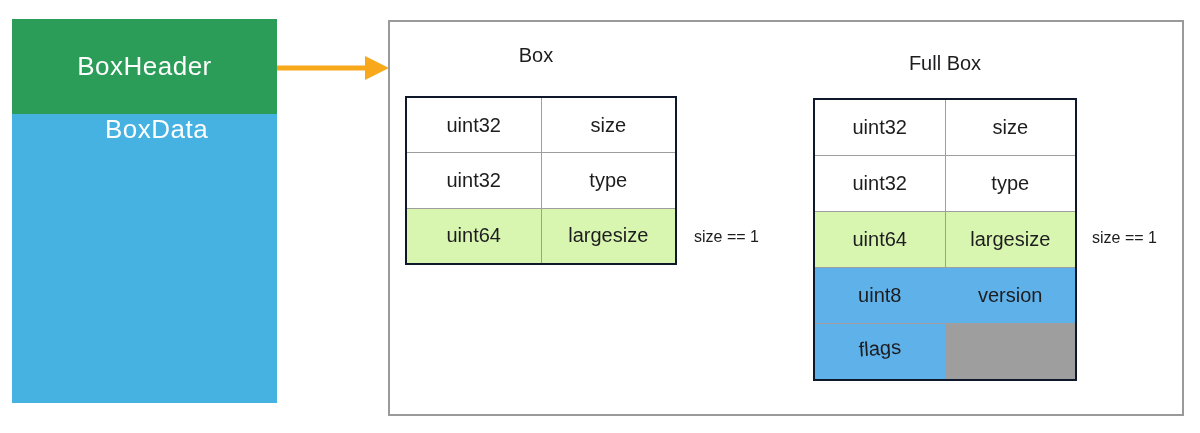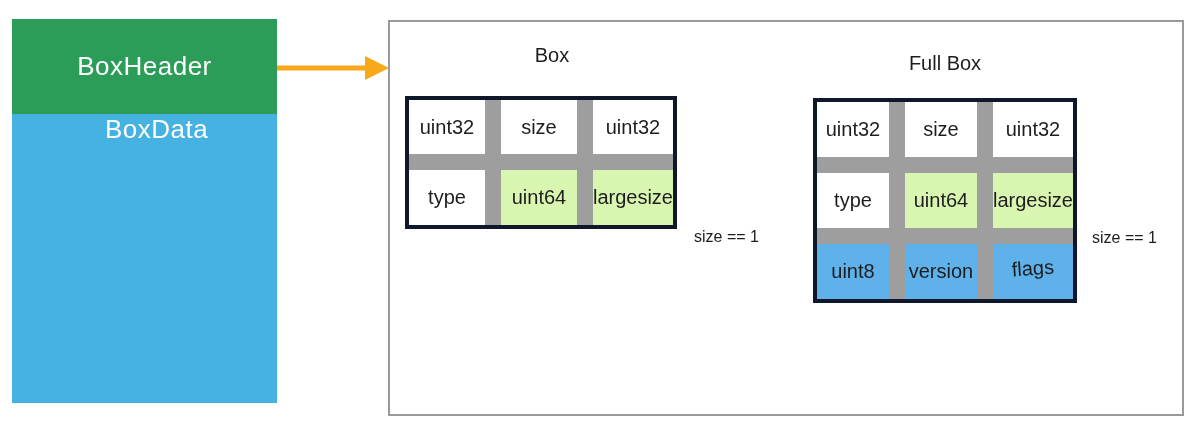--- a/index.html
+++ b/index.html
@@ -62,31 +62,31 @@
     border: 2px solid #9a9a9a;
   }
 
   
   .table-title {
     position: absolute;
     text-align: center;
     font-size: 20px;
     color: #1d1d1f;
   }
-  .title-box  { left: 416px; top: 44px; width: 272px; }
+  .title-box  { left: 400px; top: 44px; width: 272px; }
   .title-full { left: 813px; top: 52px; width: 264px; text-align: center; }
 
   
   .struct-table {
     position: absolute;
     display: grid;
-    grid-template-columns: 1fr 1fr 1fr;
-    gap: 16px;
+    grid-template-columns: 1fr 1fr;
+    gap: 1px;
     background: #9e9e9e;
-    border: 4px solid #0f172a;
+    border: 2px solid #0f172a;
   }
   .box-table {
     left: 405px; top: 96px;
     width: 272px;
     grid-auto-rows: 54.3px;
   }
   .full-box-table {
     left: 813px; top: 98px;
     width: 264px;
     grid-auto-rows: 55px;

